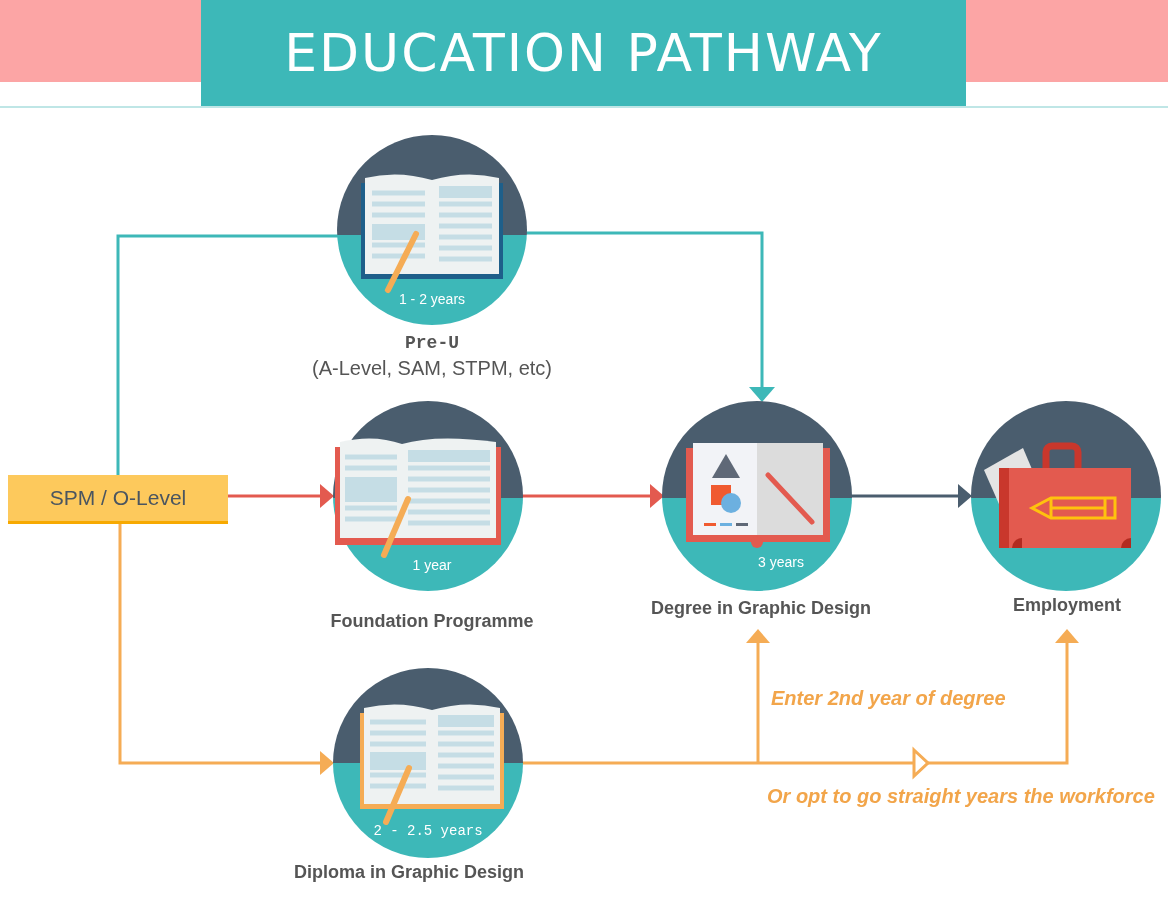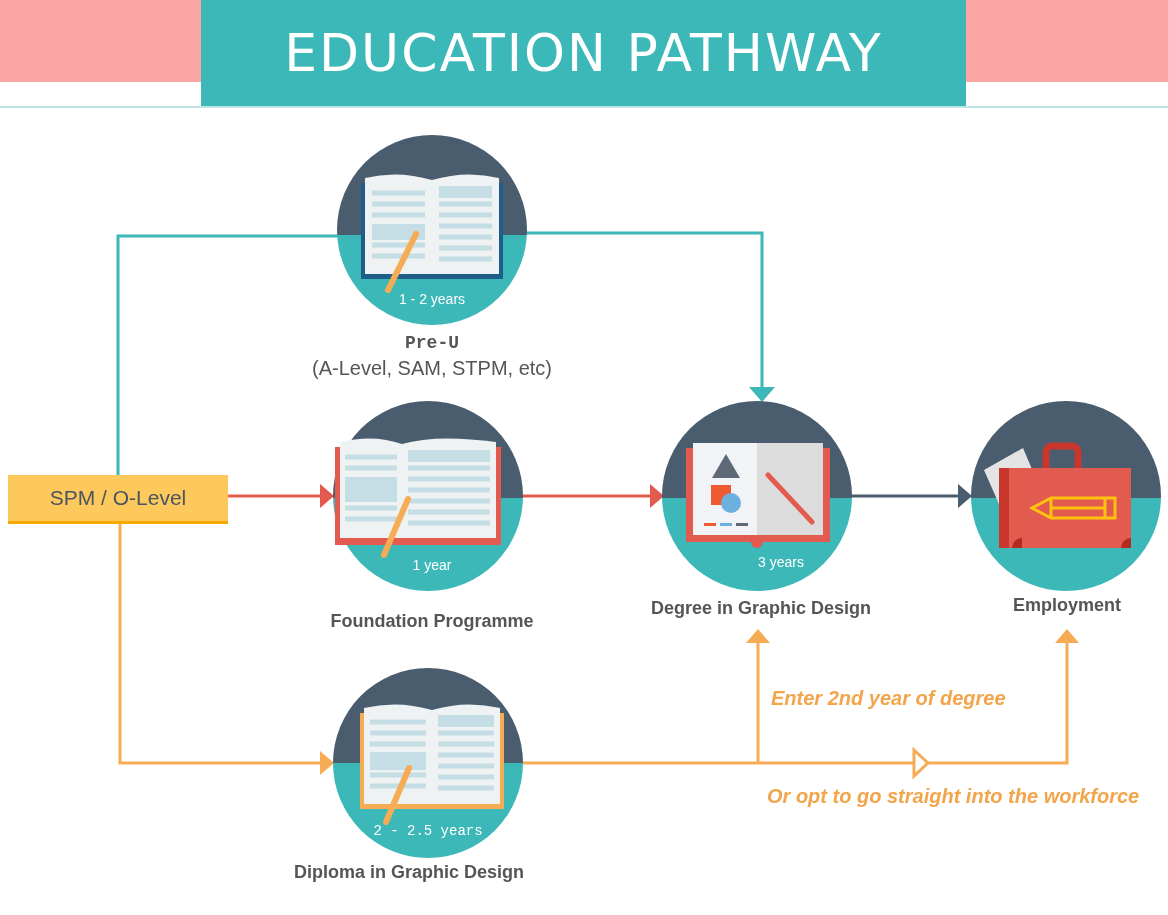--- a/index.html
+++ b/index.html
@@ -199,13 +199,13 @@
 
 <span class="dur" style="left:428px;top:823px;font-family:Liberation Mono, monospace;">2 - 2.5 years</span>
 <span class="label" style="left:409px;top:862px;">Diploma in Graphic Design</span>
 
 <span class="dur" style="left:757px;top:554px;margin-left:24px;">3 years</span>
 <span class="label" style="left:761px;top:598px;">Degree in Graphic Design</span>
 
 <span class="label" style="left:1067px;top:595px;">Employment</span>
 
 <span class="note" style="left:771px;top:687px;">Enter 2nd year of degree</span>
-<span class="note" style="left:767px;top:785px;">Or opt to go straight into the workforce</span>
+<span class="note" style="left:767px;top:785px;">Or opt to go straight years the workforce</span>
 
 </body></html>

